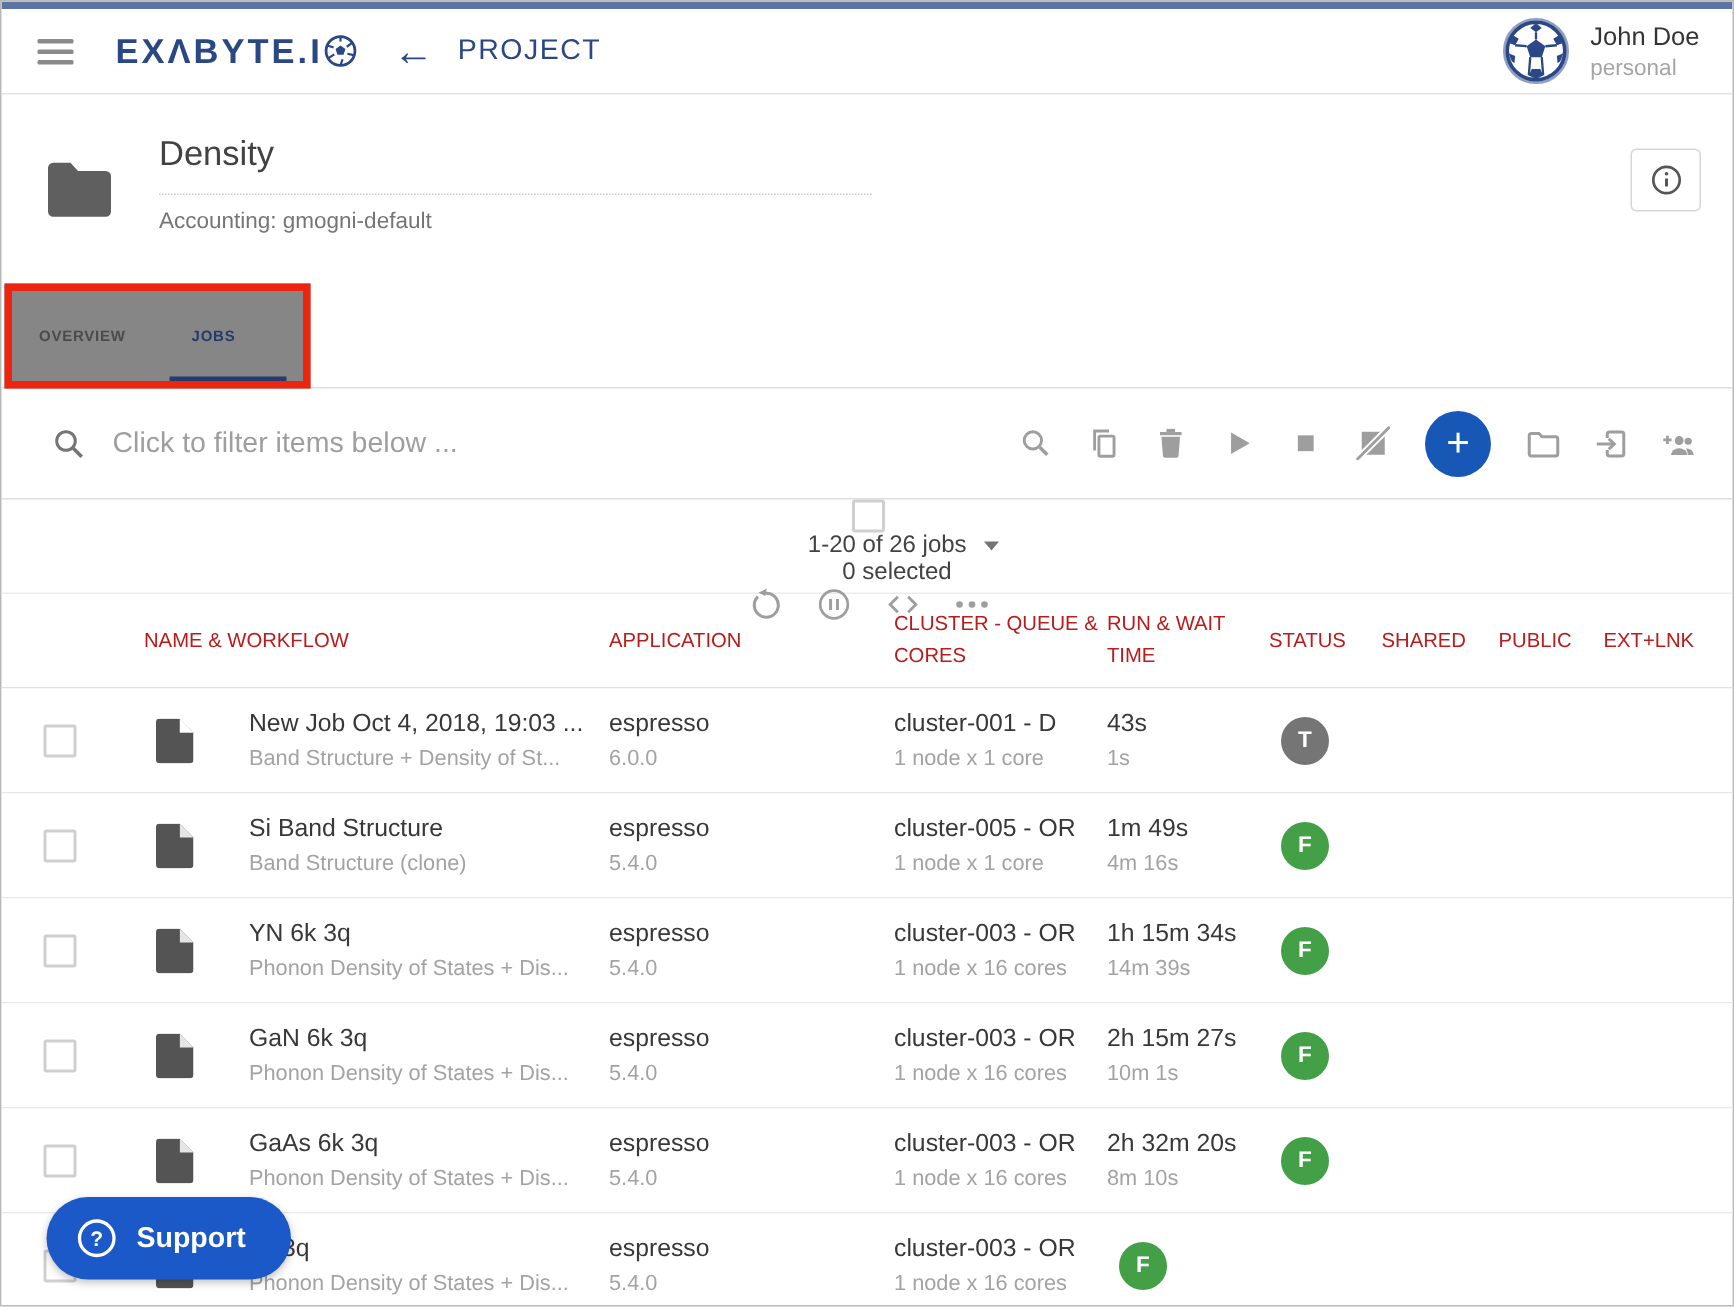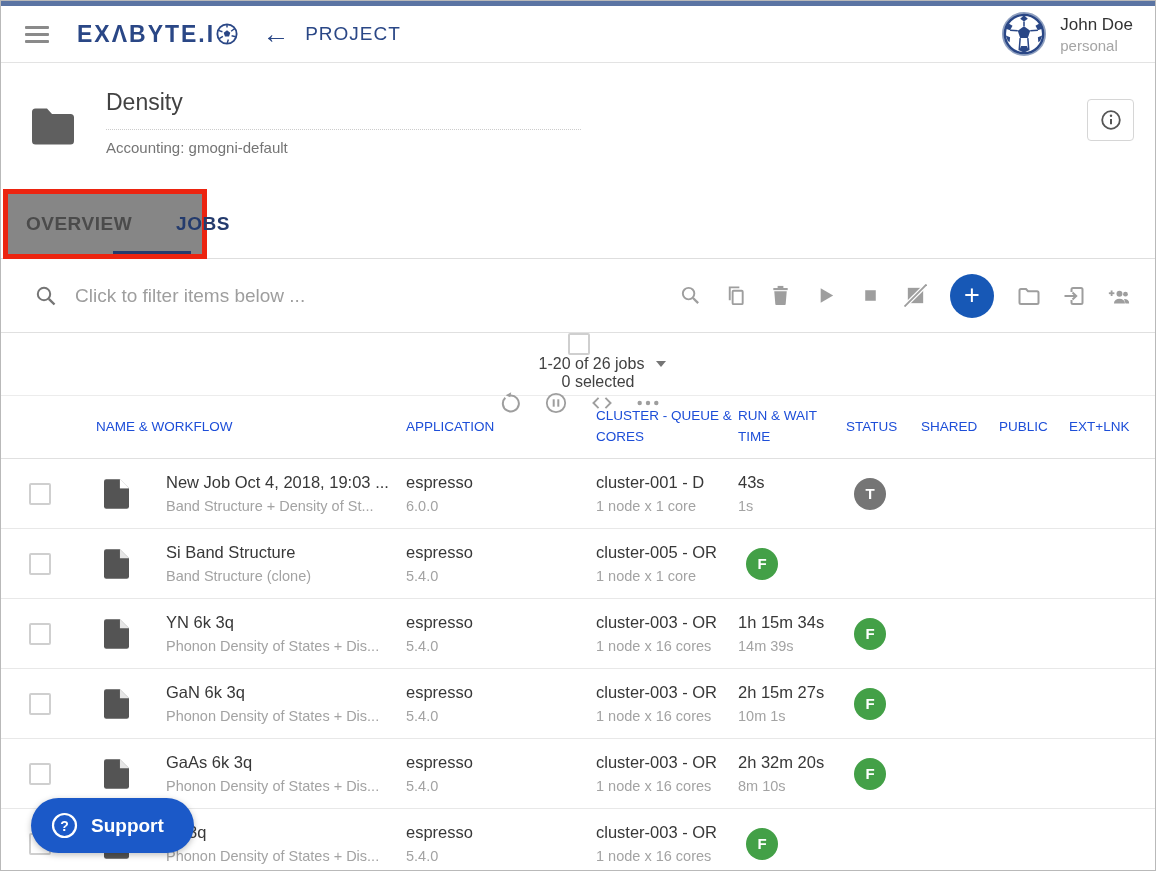--- a/index.html
+++ b/index.html
@@ -33,21 +33,21 @@
   .project-section { height:125px; position:relative; }
   .project-folder { position:absolute; left:28px; top:42px; }
   .project-info { position:absolute; left:105px; top:26px; width:475px; }
   .project-title { font-size:23px; color:#424242; font-weight:400; padding-bottom:13px; border-bottom:1px dotted #ccc; }
   .project-sub { font-size:15px; color:#757575; margin-top:9px; }
   .info-btn { position:absolute; right:21px; top:36px; width:47px; height:42px; border:1px solid #d6d6d6; border-radius:4px; background:#fff; display:flex; align-items:center; justify-content:center; cursor:pointer; }
 
   
   .tabs-row { height:71px; border-bottom:1px solid #dedede; position:relative; }
   .annotation-box { position:absolute; left:2px; top:1px; width:204px; height:70px; background:#868686; border:5px solid #ec2410; display:flex; align-items:center; }
-  .tab { font-size:19px; font-weight:bold; letter-spacing:.5px; cursor:pointer;text-align:right; }
+  .tab { font-size:10px; font-weight:bold; letter-spacing:.5px; cursor:pointer;text-align:right; }
   .tab-overview { margin-left:18px; color:#4b4b4b; }
   .tab-jobs { margin-left:44px; color:#243b6d; }
   .tab-underline { position:absolute; left:105px; bottom:0; width:78px; height:3px; background:#243b6d; }
 
   
   .filter-row { height:74px; display:flex; align-items:center; border-bottom:1px solid #e0e0e0; padding:0 24px 0 33px; }
   .filter-placeholder { margin-left:17px; font-size:19px; color:#9e9e9e; flex:0 1 auto; cursor:text; }
   .filter-spacer { flex:1; }
   .tool-icons { display:flex; align-items:center; gap:21px; }
   .ticon { width:24px; height:24px; display:flex; align-items:center; justify-content:center; cursor:pointer; }
@@ -56,21 +56,21 @@
   
   .selection-row { height:63px; display:flex; align-items:center; border-bottom:1px solid #ececec; padding:0 26px 15px 28px; font-size:16px;flex-direction:column; }
   .checkbox { width:22px; height:22px; border:2px solid #cfcfcf; border-radius:2px; background:#fff; cursor:pointer; flex:none; }
   .range-label { margin-left:47px; color:#424242; cursor:pointer; display:flex; align-items:center; }
   .caret-down { width:0; height:0; border-left:5px solid transparent; border-right:5px solid transparent; border-top:6px solid #757575; margin-left:12px; }
   .selected-label { margin-left:38px; color:#424242; }
   .sel-spacer { flex:1; }
   .sel-icons { display:flex; align-items:center; gap:22px; }
 
   
-  .thead { height:63px; display:flex; align-items:center; border-bottom:1px solid #e0e0e0; font-size:13.5px; color:#1d4ed8; }
+  .thead { height:63px; display:flex; align-items:center; border-bottom:1px solid #e0e0e0; font-size:13.5px; color:#b91c1c; }
   .thead .cell { line-height:1.55; }
   .cell { flex:none; padding-right:6px; }
   .c-check { width:95px; padding-left:28px; }
   .c-icon { width:70px; padding-left:8px; }
   .c-namehead { width:310px; }
   .c-name { width:240px; }
   .c-app { width:190px; }
   .c-cluster { width:142px; }
   .c-run { width:108px; }
   .c-status { width:75px; }
@@ -338,20 +338,24 @@
         <div class="cell-sub">Band Structure (clone)</div>
       </div>
     <div class="cell c-app">
         <div class="cell-main">espresso</div>
         <div class="cell-sub">5.4.0</div>
       </div>
     <div class="cell c-cluster">
         <div class="cell-main">cluster-005 - OR</div>
         <div class="cell-sub">1 node x 1 core</div>
       </div>
+    <div class="cell c-run">
+        <div class="cell-main">1m 49s</div>
+        <div class="cell-sub">4m 16s</div>
+      </div>
     <div class="cell c-status">
         <div class="badge" style="background-color: rgb(67, 160, 71);">F</div>
       </div>
     <div class="cell c-shared"></div>
       <div class="cell c-public"></div>
       <div class="cell c-ext"></div>
   </div>
 
   <div class="trow">
     <div class="cell c-check">

